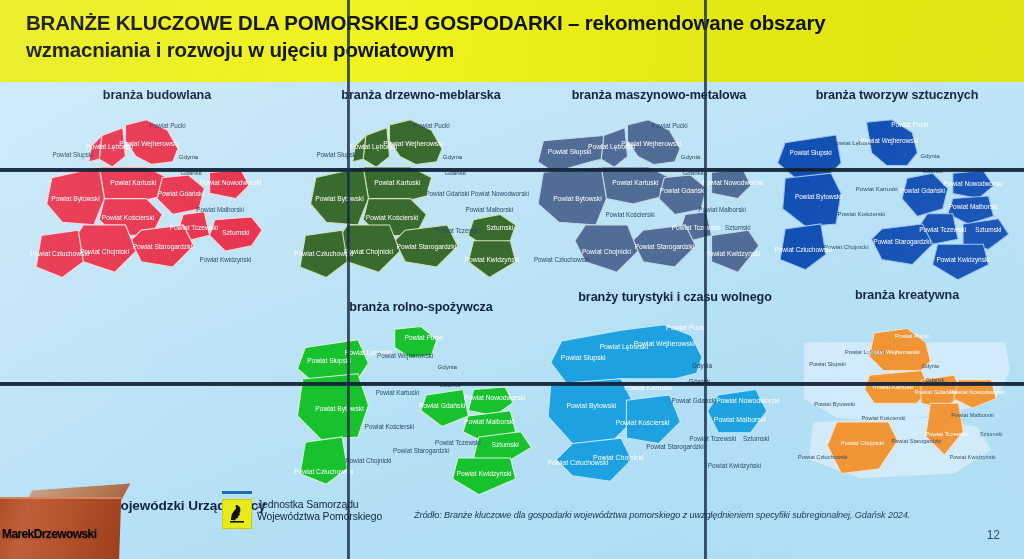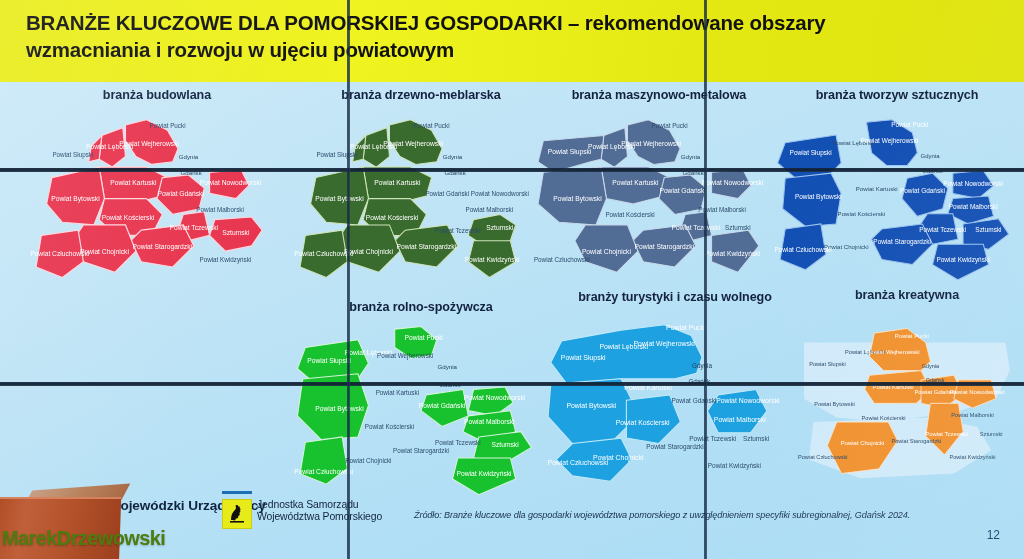--- a/index.html
+++ b/index.html
@@ -89,21 +89,21 @@
     transform:skewX(-2deg);
     border-top:2px solid #d7825c;
   }
   #podium-top{
     position:absolute;left:28px;top:487px;width:98px;height:16px;
     background:linear-gradient(100deg,#c8a086 0%,#b9845f 50%,#a96a46 100%);
     transform:skew(-28deg,-4deg);
   }
   #watermark{
     position:absolute;left:2px;top:527px;
-    font-size:20px;font-weight:bold;color:#4d7c0f;
+    font-size:12px;font-weight:bold;color:#000000;
     letter-spacing:-0.6px;
     text-shadow:0 1px 2px rgba(0,0,0,.25);
   }
   .mullion-h{
     position:absolute;left:0;width:1024px;height:4px;
     background:linear-gradient(180deg,#16283f 0%,#0d1a2c 55%,#22394f 100%);
     opacity:.93;
   }
   .mullion-v{
     position:absolute;top:0;width:3px;height:559px;

